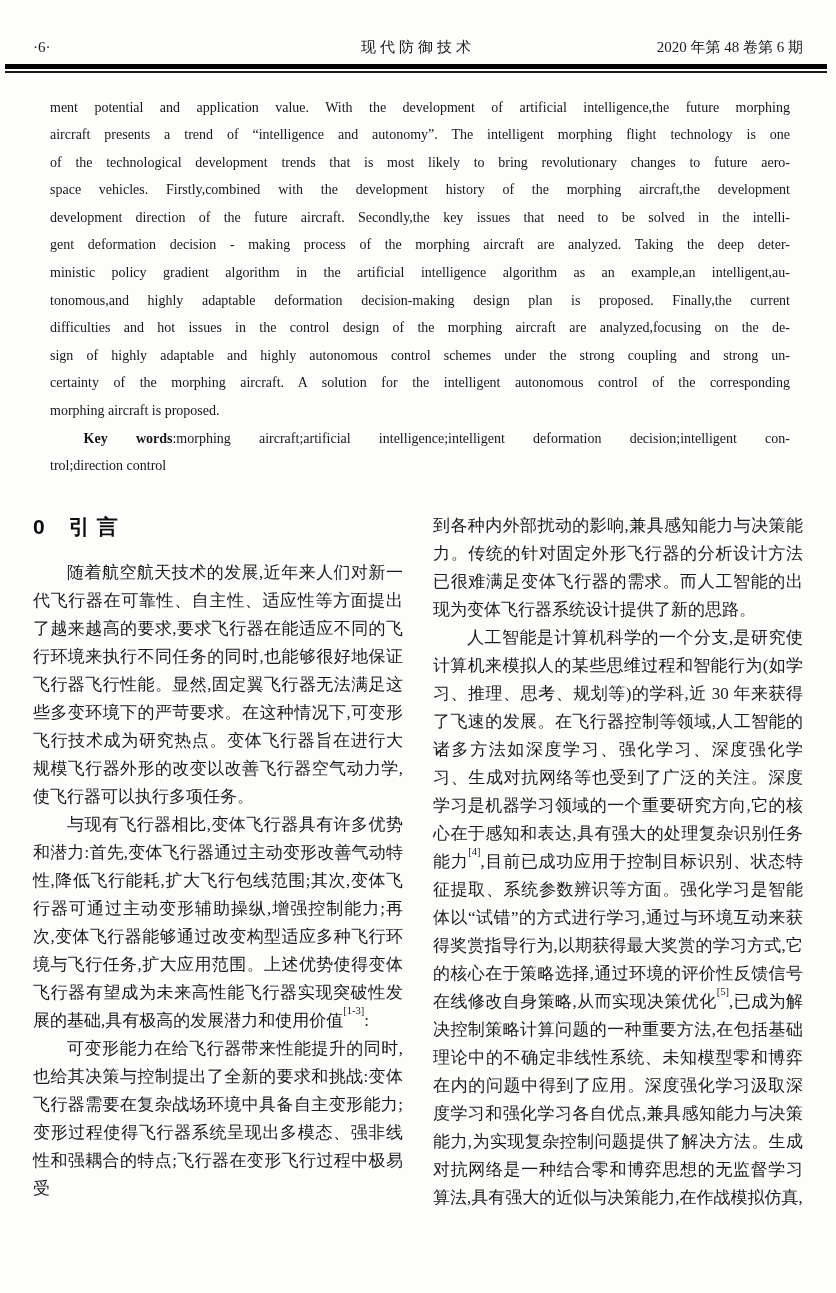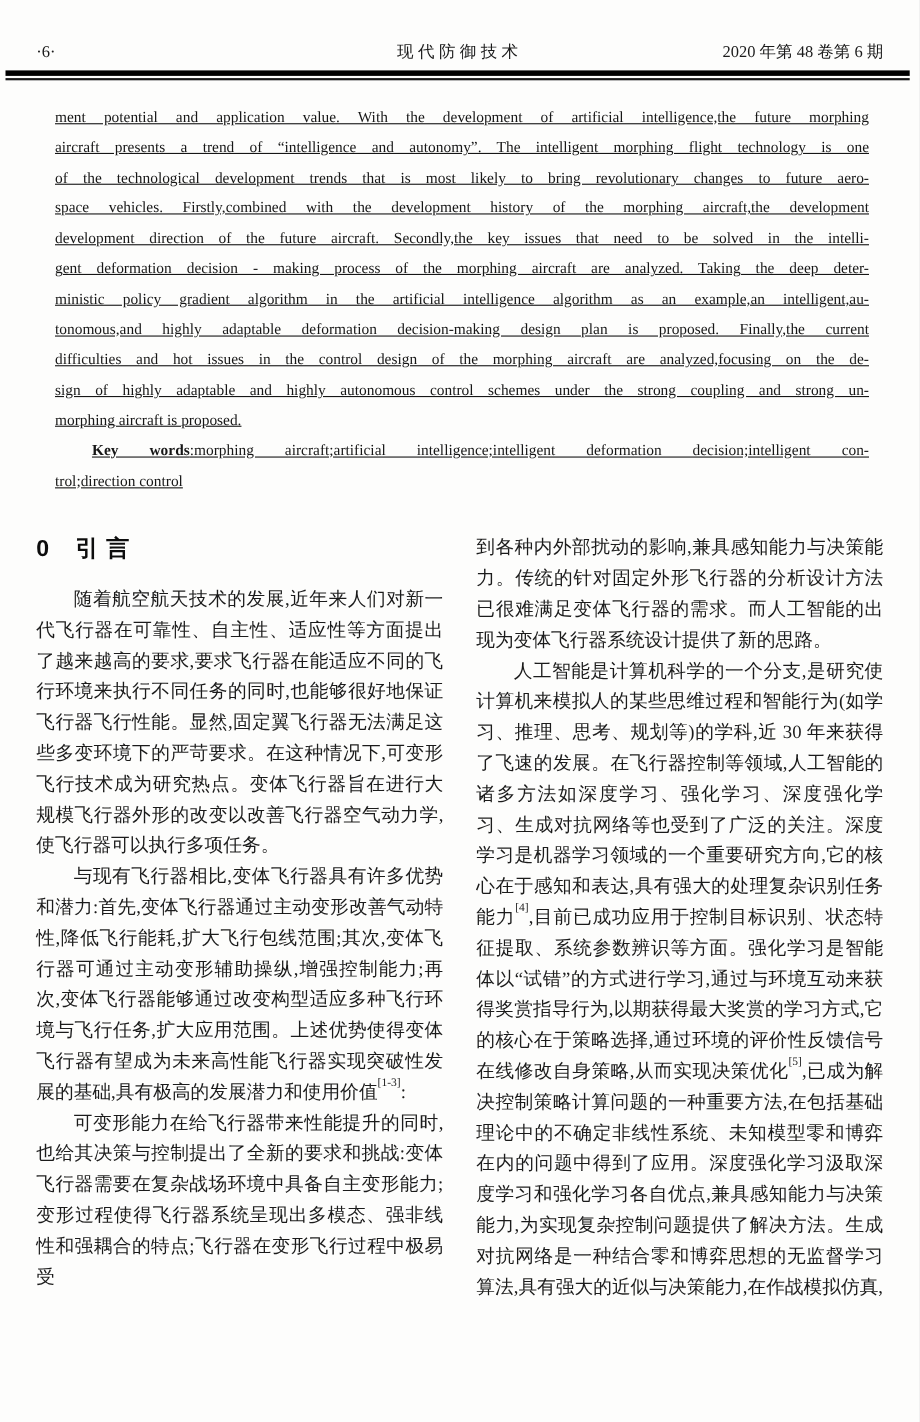--- a/index.html
+++ b/index.html
@@ -28,21 +28,20 @@
   .rule-thick { height: 4.5px; background: #000; }
   .rule-thin  { height: 1.5px; background: #161616; margin-top: 2.5px; }
 
   
   .abstract {
     margin: 21px 46px 17px 50px;
     font-family: "Liberation Serif", serif;
     font-size: 14px;
     line-height: 27.6px;
     color: #161616;
-    text-decoration: underline;
   }
   .eng-line { text-align: justify; text-align-last: justify; }
   .eng-line.flush { text-align: left; text-align-last: left; }
   .kw-line1 { text-indent: 2.4em; }
   .kw-label { font-weight: bold; }
 
   
   .columns {
     display: flex;
     gap: 30px;
@@ -98,20 +97,21 @@
         <div class="eng-line">ment potential and application value. With the development of artificial intelligence,the future morphing</div>
         <div class="eng-line">aircraft presents a trend of “intelligence and autonomy”. The intelligent morphing flight technology is one</div>
         <div class="eng-line">of the technological development trends that is most likely to bring revolutionary changes to future aero-</div>
         <div class="eng-line">space vehicles. Firstly,combined with the development history of the morphing aircraft,the development</div>
         <div class="eng-line">development direction of the future aircraft. Secondly,the key issues that need to be solved in the intelli-</div>
         <div class="eng-line">gent deformation decision - making process of the morphing aircraft are analyzed. Taking the deep deter-</div>
         <div class="eng-line">ministic policy gradient algorithm in the artificial intelligence algorithm as an example,an intelligent,au-</div>
         <div class="eng-line">tonomous,and highly adaptable deformation decision-making design plan is proposed. Finally,the current</div>
         <div class="eng-line">difficulties and hot issues in the control design of the morphing aircraft are analyzed,focusing on the de-</div>
         <div class="eng-line">sign of highly adaptable and highly autonomous control schemes under the strong coupling and strong un-</div>
+        <div class="eng-line">certainty of the morphing aircraft. A solution for the intelligent autonomous control of the corresponding</div>
         <div class="eng-line flush">morphing aircraft is proposed.</div>
       </div>
     <div class="eng-line kw-line1"><span class="kw-label">Key words</span><span>:morphing aircraft;artificial intelligence;intelligent deformation decision;intelligent con-</span></div>
     <div class="eng-line flush"><span>trol;direction control</span></div>
   </div>
 
   <div class="columns">
     <div class="col" id="left-col">
       <h2 class="section-heading">
         <span class="section-number">0</span><span class="section-title">引言</span>

